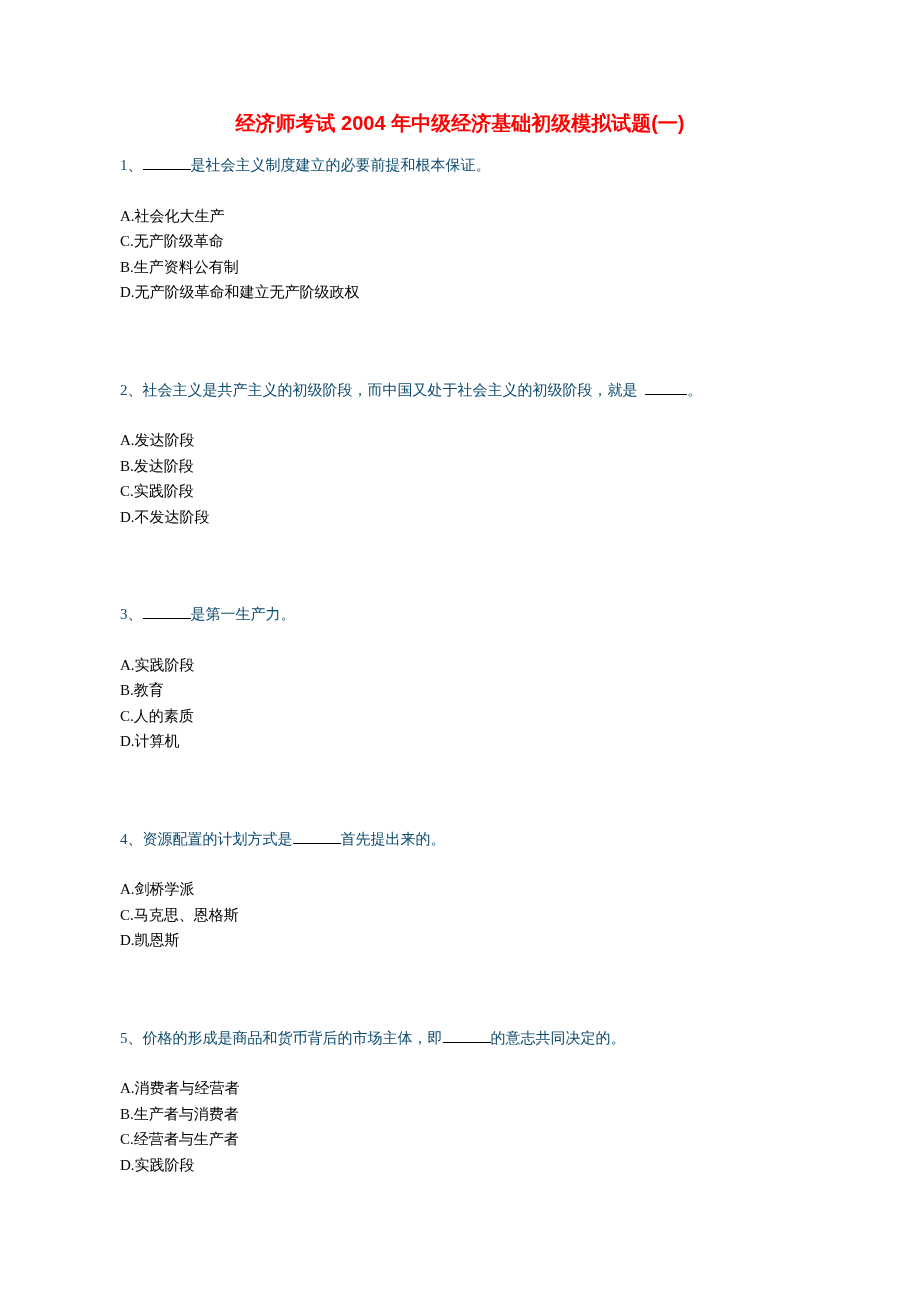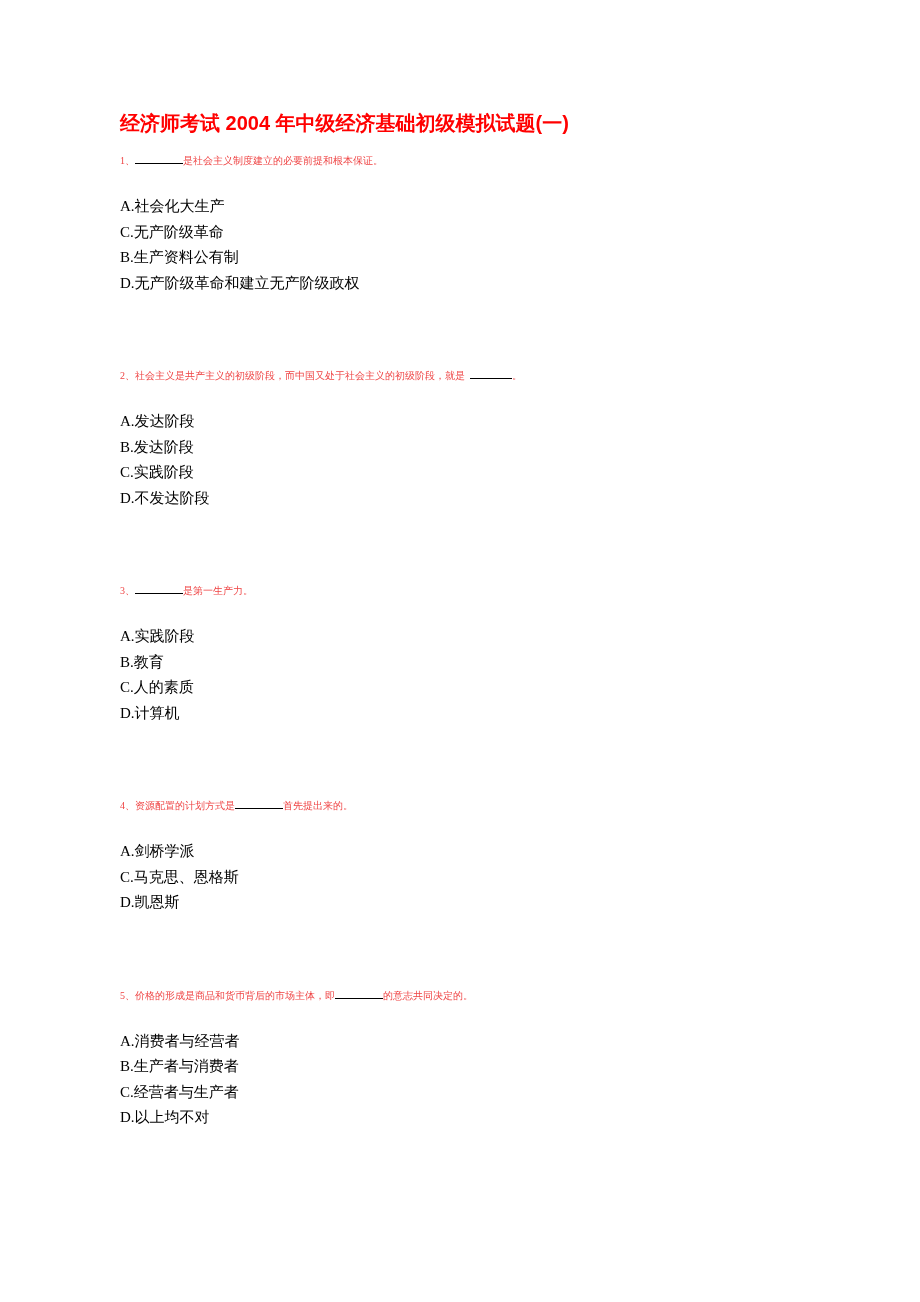--- a/index.html
+++ b/index.html
@@ -10,31 +10,32 @@
       width: 920px;
     }
     .page {
       padding: 110px 120px 60px 120px;
     }
     .title {
       color: #ff0000;
       font-family: "SimHei", "黑体", sans-serif;
       font-size: 20px;
       font-weight: bold;
+      text-align: center;
       margin-bottom: 14px;
     }
     .question {
       margin-bottom: 70px;
     }
     .question:last-child {
       margin-bottom: 12px;
     }
     .q-text {
-      font-size: 10px;
-      color: #ef4444;
+      font-size: 15px;
+      color: #0c4a6e;
       line-height: 1.9;
       margin-bottom: 24px;
     }
     .option {
       font-size: 15px;
       color: #000;
       line-height: 1.7;
     }
     .blank {
       display: inline-block;
@@ -90,16 +91,16 @@
     <div class="option">D.凯恩斯</div>
   </div>
 
   <div class="question">
     <div class="q-text">
       <span>5、</span><span>价格的形成是商品和货币背后的市场主体，即</span><span class="blank short"></span><span>的意志共同决定的。</span>
     </div>
     <div class="option">A.消费者与经营者</div>
     <div class="option">B.生产者与消费者</div>
     <div class="option">C.经营者与生产者</div>
-    <div class="option">D.以上均不对</div>
+    <div class="option">D.实践阶段</div>
   </div>
 
 </div>
 
 </body></html>

